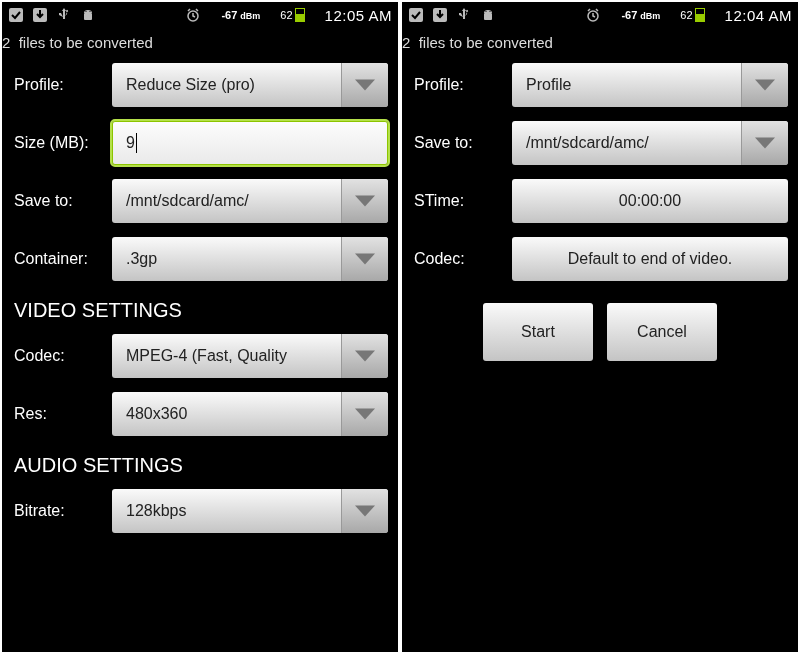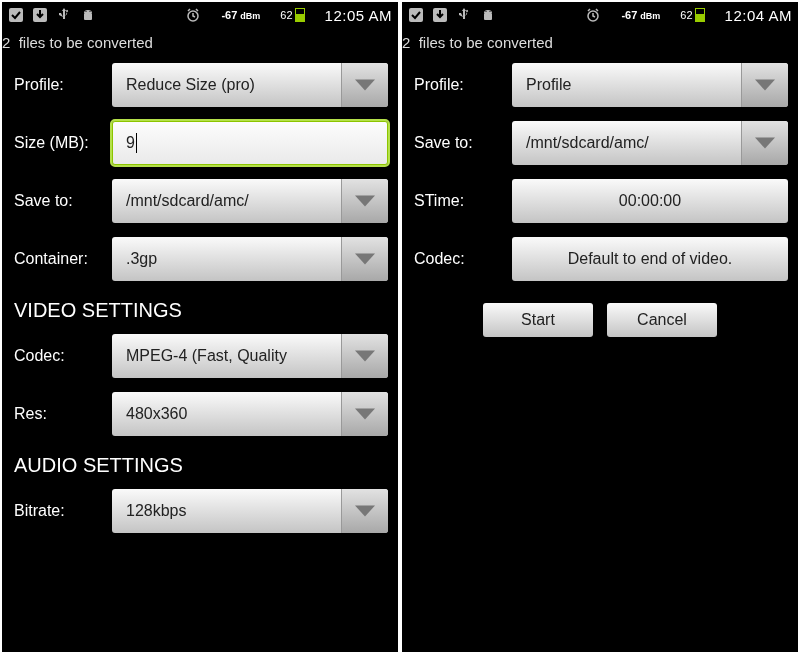--- a/index.html
+++ b/index.html
@@ -127,21 +127,21 @@
     font-size: 20px;
     padding: 4px 0 12px 2px;
   }
 
   .btnbar {
     display: flex;
     justify-content: center;
     gap: 14px;
     margin-top: 22px;
   }
-  .btnbar .btn-flat { width: 110px; height: 34px; font-size: 16px; }
+  .btnbar .btn-flat { width: 110px; height: 58px; font-size: 16px; }
 
 </style>
 </head>
 <body>
 
 <div class="phone">
   <div class="statusbar">
     <div class="sb-left">
       <span class="sbicon">
           <svg viewBox="0 0 16 16">

